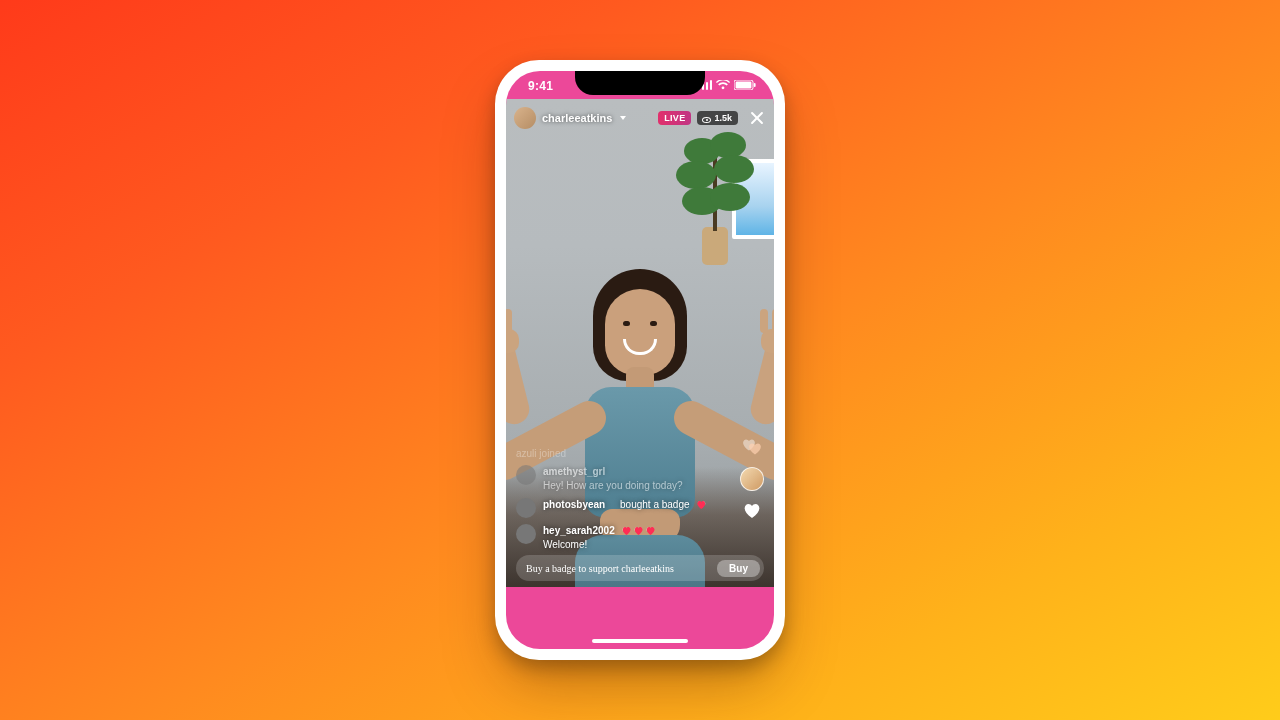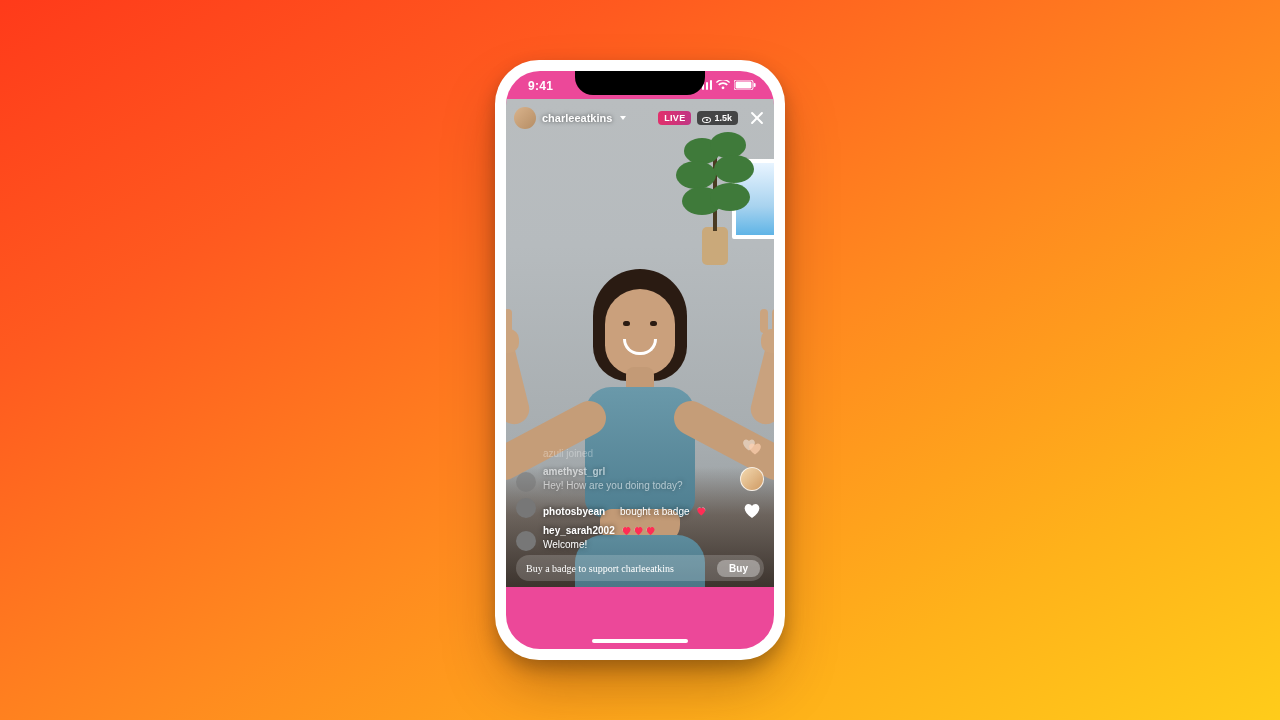--- a/index.html
+++ b/index.html
@@ -101,26 +101,26 @@
   .live-pill { background:linear-gradient(90deg,#e1306c,#c13584); font-size:9px; font-weight:700; padding:2px 6px; border-radius:4px; letter-spacing:.3px; }
   .count-pill { background:rgba(30,30,30,.75); font-size:9px; font-weight:600; padding:2px 6px 2px 5px; border-radius:4px; display:flex; align-items:flex-end; gap:3px; }
   .eye-ico { width:9px; height:6px; border:1.4px solid #fff; border-radius:70% 70% 70% 70%; position:relative; }
   .eye-ico::after{content:"";position:absolute;inset:0;margin:auto;width:2.2px;height:2.2px;background:#fff;border-radius:50%;}
   .close-x { width:18px; height:18px; position:relative; margin-left:4px; }
   .close-x::before,.close-x::after{content:"";position:absolute;left:8px;top:1px;width:2px;height:16px;background:#fff;border-radius:1px;}
   .close-x::before{transform:rotate(45deg);} .close-x::after{transform:rotate(-45deg);}
 
   
   .feed { position:absolute; left:10px; right:52px; bottom:36px; z-index:10; display:flex; flex-direction:column; gap:6px; }
-  .row { display:flex; align-items:flex-end; gap:7px; }
+  .row { display:flex; align-items:flex-start; gap:7px; }
   .row .av { width:20px; height:20px; border-radius:50%; flex:0 0 auto; background:#777; }
   .row .txt { font-size:10px; line-height:1.35; text-shadow:0 0 5px rgba(0,0,0,.7); }
   .row .name { font-weight:700; display:inline-block; }
   .row .body { display:block; color:#fff; }
-  .joined { color:rgba(255,255,255,.6); font-size:10px; align-self:flex-start; margin-left:27px; }
+  .joined { color:rgba(255,255,255,.6); font-size:10px; align-self:flex-start; }
   .faded { opacity:.55; }
   .badge-hearts { display:inline-flex; gap:2px; margin-left:4px; vertical-align:-2px; }
   .badge-hearts span{ width:10px;height:10px; display:inline-block; }
   .bh { background:#ff2d55; clip-path: path('M5 9 C1 6,0 3,2 1.5 C3.2 .6,4.6 1.4,5 2.2 C5.4 1.4,6.8 .6,8 1.5 C10 3,9 6,5 9 Z'); border:1px solid rgba(255,255,255,.6); border-radius:3px;}
   .av1{background:linear-gradient(135deg,#c7d6e4,#869db5);} 
   .av2{background:linear-gradient(135deg,#36c5f0,#0072c6);}
   .av3{background:linear-gradient(135deg,#f0e5d8,#cbb79b);}
   .av4{background:linear-gradient(135deg,#f7a34a,#c25a0f);}
 
   

